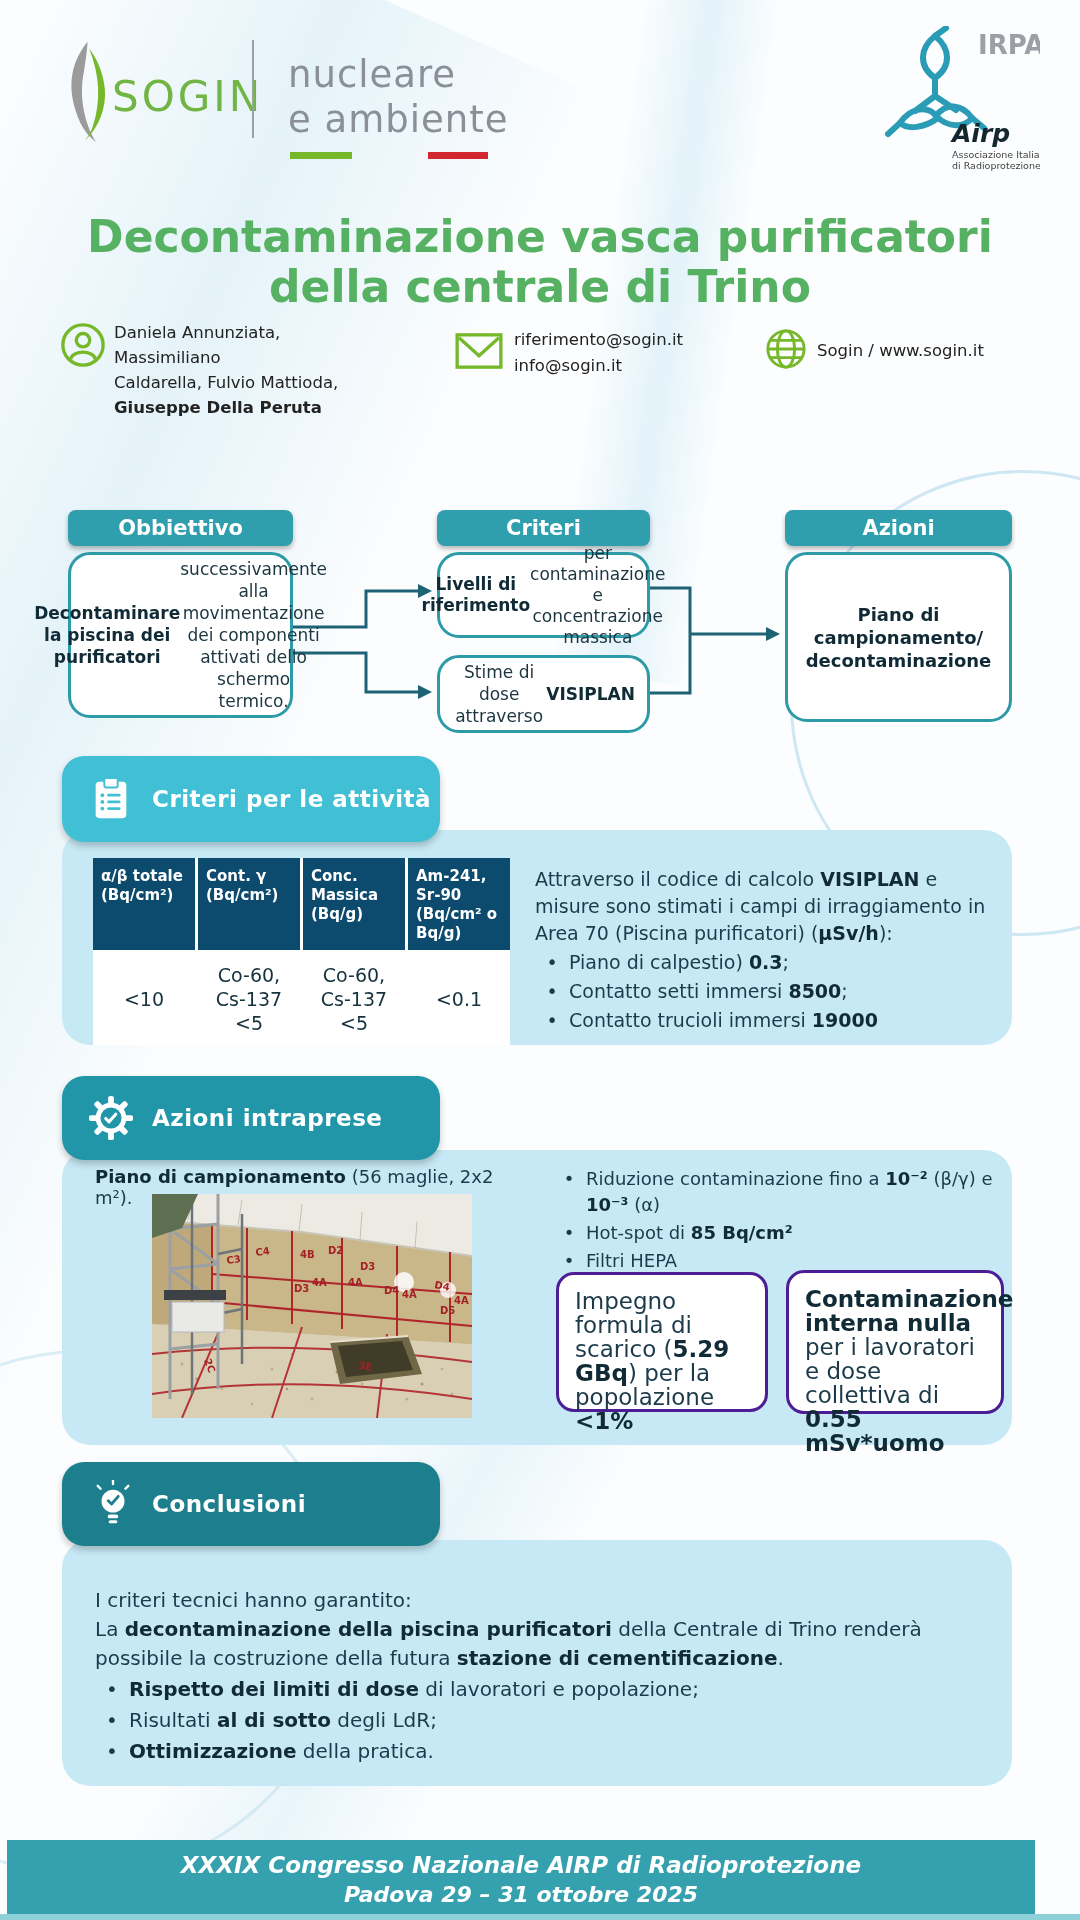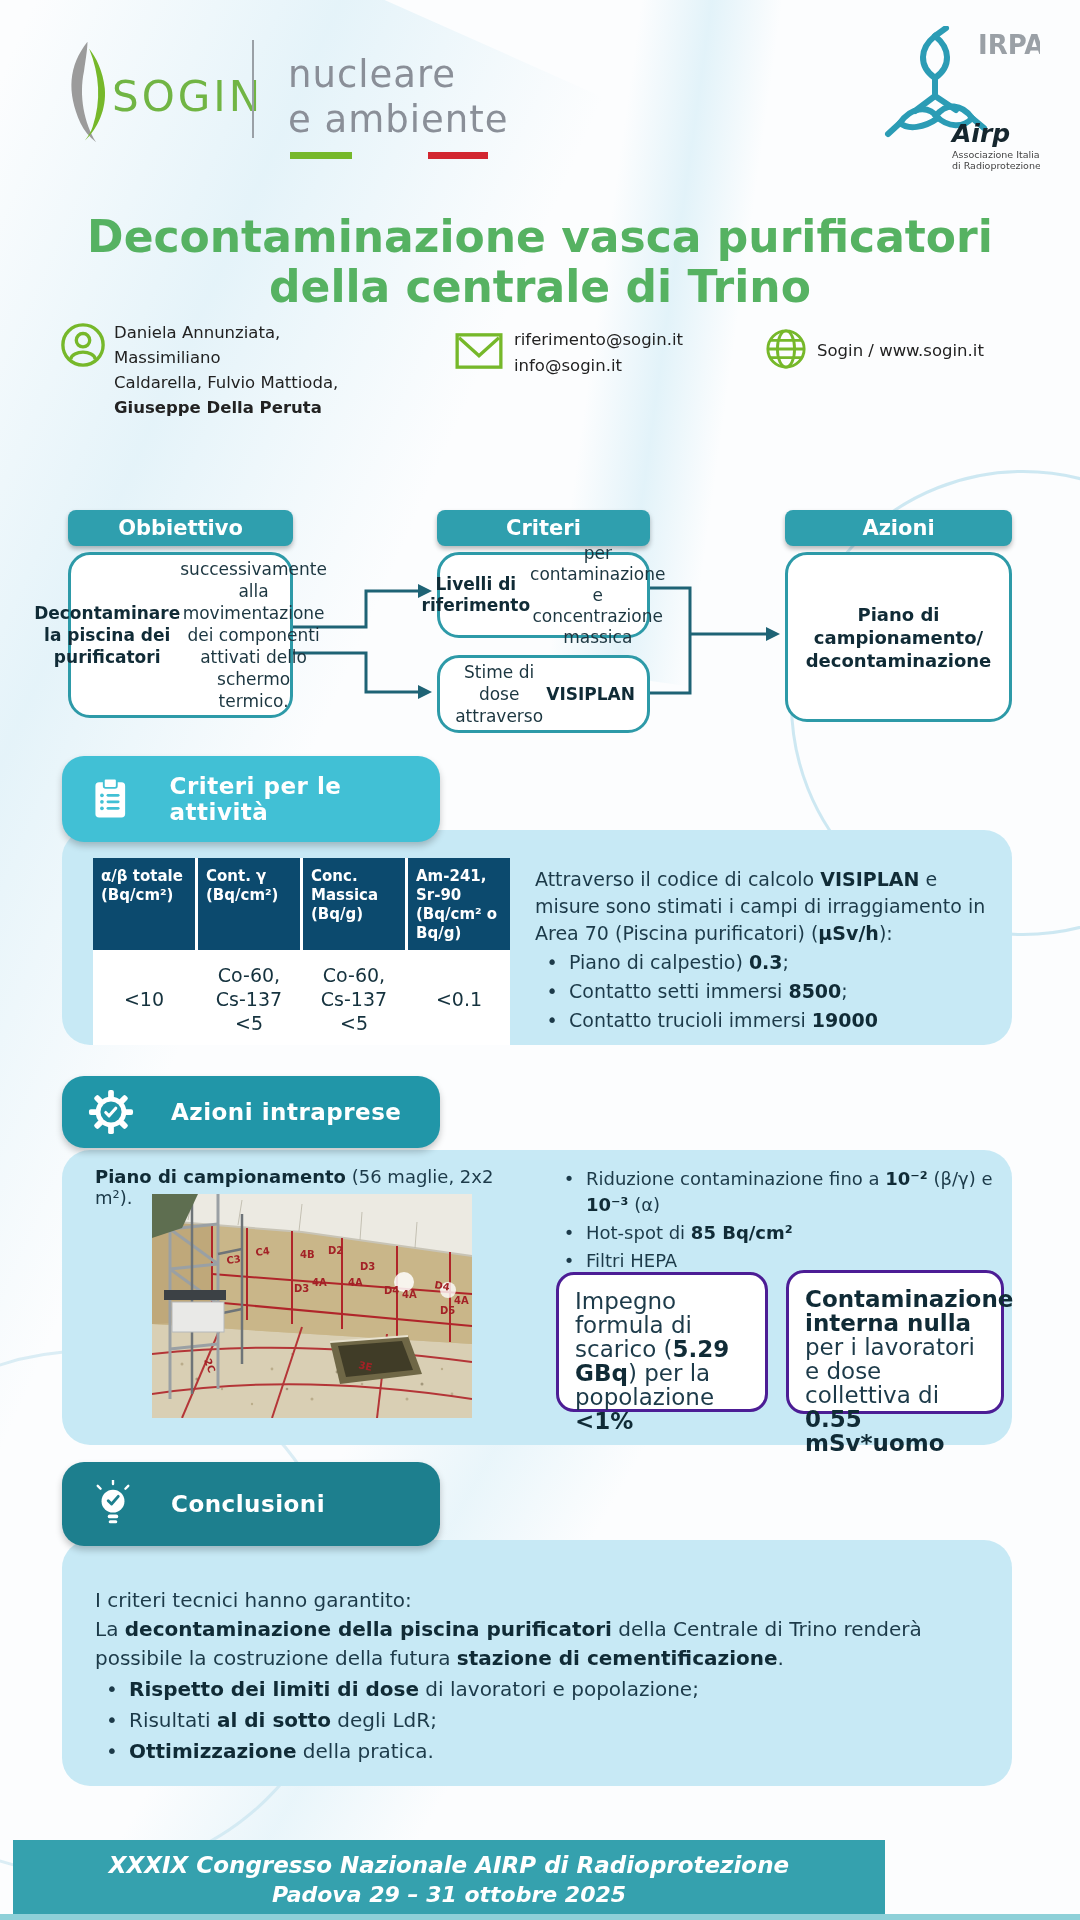--- a/index.html
+++ b/index.html
@@ -26,36 +26,36 @@
   
   .names{font-size:16.5px;line-height:25px;color:#222;}
   .contact{font-size:16.5px;line-height:26px;color:#222;}
   
   .btn-small{background:#2f9fae;border-radius:8px;box-shadow:0 3px 5px rgba(0,0,0,.28);
              color:#fff;font-weight:700;font-size:21px;display:flex;align-items:center;justify-content:center;}
   .flow-box{background:#fff;border:3px solid #2d9aa8;border-radius:22px;display:flex;align-items:center;justify-content:center;
             text-align:center;font-size:17px;line-height:22px;padding:8px 12px;box-sizing:border-box;}
   .arrows{left:0;top:0;pointer-events:none;}
   
-  .sec-btn{border-radius:22px;box-shadow:0 4px 7px rgba(0,0,0,.22);display:flex;align-items:center;color:#fff;gap:19px;}
+  .sec-btn{border-radius:22px;box-shadow:0 4px 7px rgba(0,0,0,.22);display:flex;align-items:center;color:#fff;}
   .sec-btn .lbl{font-size:23px;font-weight:700;margin-left:18px;letter-spacing:.5px;}
   .panel{background:#c7e9f5;border-radius:28px;}
   
   .tbl{display:grid;grid-template-columns:repeat(4,1fr);gap:3px;background:#fff;}
   .tbl .hc{background:#0c4a6e;color:#fff;font-weight:700;font-size:15px;line-height:19px;padding:9px 8px;white-space:pre-line;height:92px;box-sizing:border-box;}
   .tbl .bc{background:#fff;color:#15323e;font-size:19px;line-height:24px;white-space:pre-line;height:92px;display:flex;align-items:center;justify-content:center;text-align:center;}
   .rich-text{font-size:19px;line-height:27px;color:#1c3a49;}
   .bullet-row{display:flex;margin-top:2px;}
   .bullet-row .dot{width:34px;text-align:center;flex:0 0 34px;}
   
   .wbox{background:#fff;border:3px solid #4c1d95;border-radius:18px;box-sizing:border-box;padding:14px 16px;font-size:23px;line-height:24px;color:#1c3a49;}
   
   .concl-text{font-size:20px;line-height:29px;color:#1c3a49;}
   
-  .footer{left:13px;top:1840px;width:872px;height:80px;background:#35a1ae;color:#fff;text-align:center;}
+  .footer{left:7px;top:1840px;width:1028px;height:80px;background:#35a1ae;color:#fff;text-align:center;}
   .footer .f1{font-size:23px;font-weight:700;font-style:italic;margin-top:12px;}
   .footer .f2{font-size:22px;font-weight:700;font-style:italic;margin-top:4px;}
   .footer-strip{left:0;top:1914px;width:1080px;height:6px;background:#8ed0d8;}
 </style>
 </head>
 <body>
 
 <div class="page">
 
   <div class="deco band1"></div>
@@ -204,21 +204,21 @@
       <span class="dot">•</span>
       <span><span>Contatto setti immersi </span><span class="b">8500</span><span>;</span></span>
     </div>
     <div class="bullet-row">
       <span class="dot">•</span>
       <span><span>Contatto trucioli immersi </span><span class="b">19000</span></span>
     </div>
   </div>
 
   <div class="abs z1 panel" style="left:62px;top:1150px;width:950px;height:295px;"></div>
-  <div class="abs z2 sec-btn" style="left:62px;top:1076px;width:378px;height:72px;background:#2196a8;">
+  <div class="abs z2 sec-btn" style="left:62px;top:1076px;width:378px;height:84px;background:#2196a8;">
     <svg style="margin-left:26px;" width="46" height="46" viewBox="0 0 48 48">
       <g fill="#fff">
         <rect x="21" y="1" width="6" height="9" rx="2"></rect>
         <rect x="21" y="1" width="6" height="9" rx="2" transform="rotate(45 24 24)"></rect>
         <rect x="21" y="1" width="6" height="9" rx="2" transform="rotate(90 24 24)"></rect>
         <rect x="21" y="1" width="6" height="9" rx="2" transform="rotate(135 24 24)"></rect>
         <rect x="21" y="1" width="6" height="9" rx="2" transform="rotate(180 24 24)"></rect>
         <rect x="21" y="1" width="6" height="9" rx="2" transform="rotate(225 24 24)"></rect>
         <rect x="21" y="1" width="6" height="9" rx="2" transform="rotate(270 24 24)"></rect>
         <rect x="21" y="1" width="6" height="9" rx="2" transform="rotate(315 24 24)"></rect>

